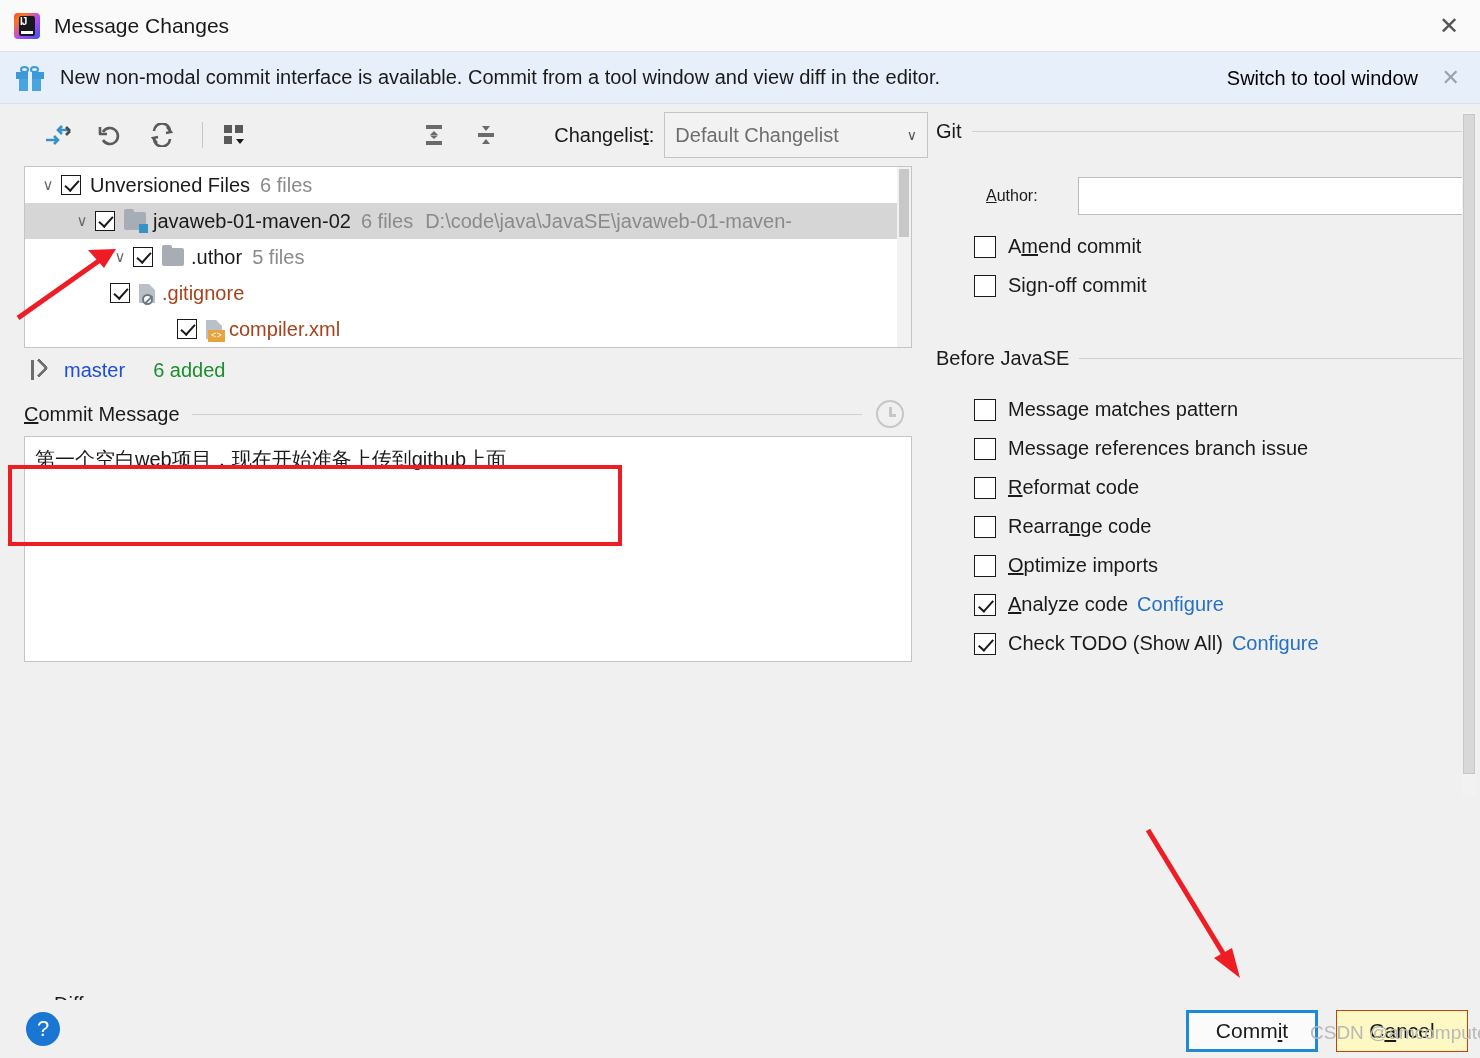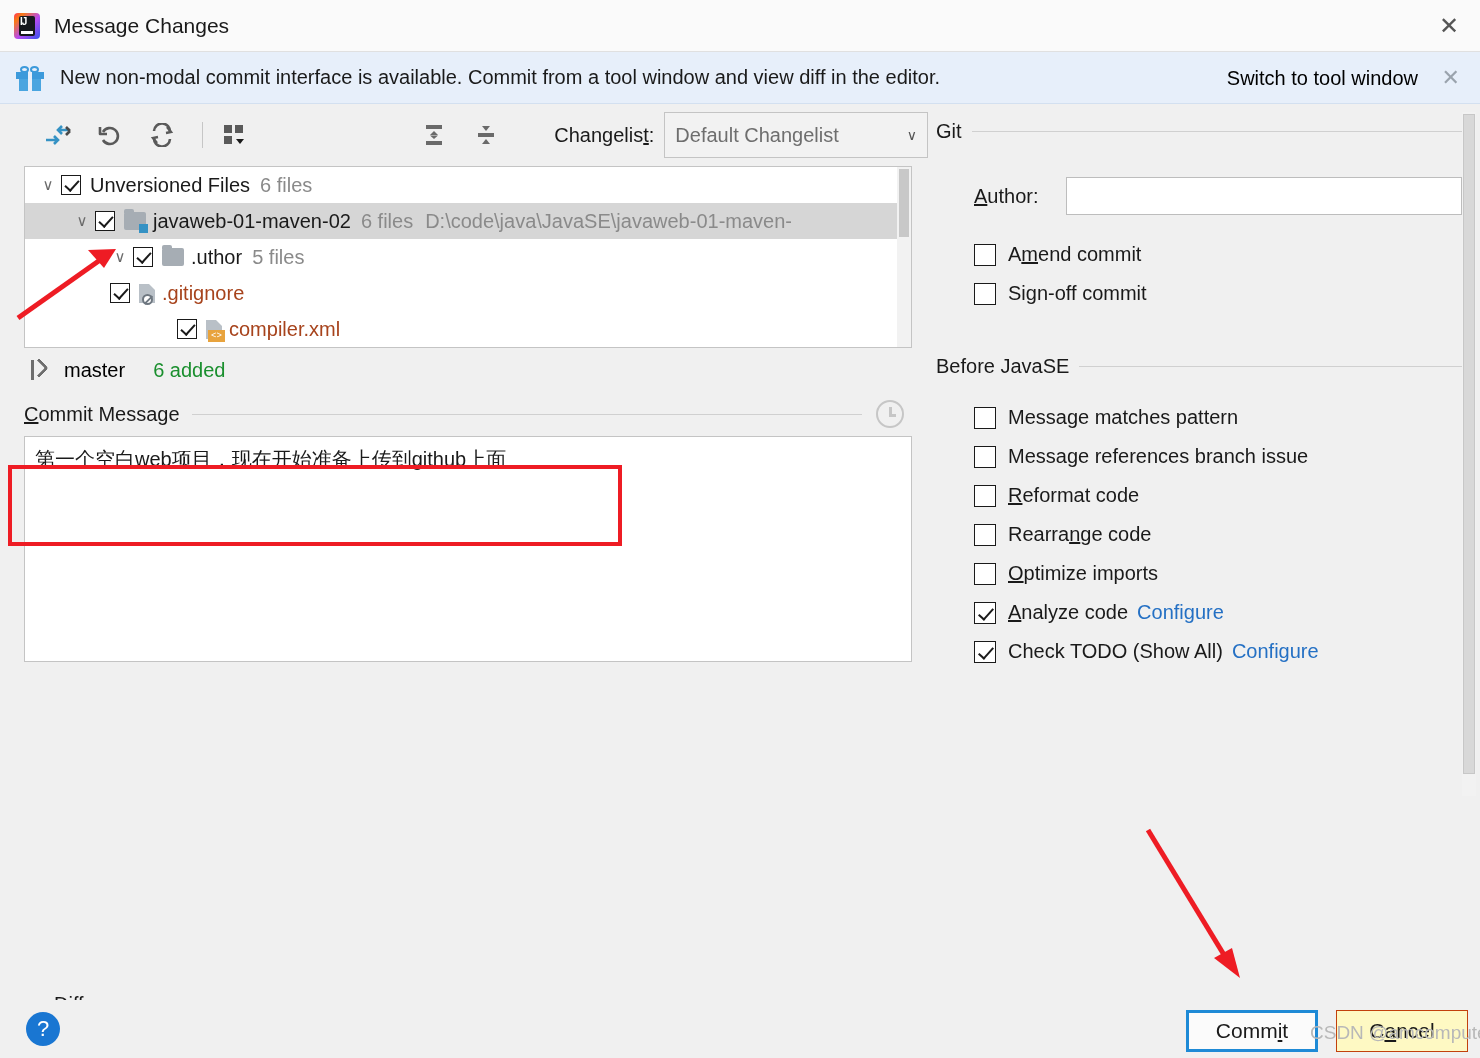--- a/index.html
+++ b/index.html
@@ -86,42 +86,42 @@
   .tname.red { color:#a7431c; }
   .tmeta { color:#8a8a8a; margin-right:12px; }
   .tree-sb { position:absolute; right:0; top:0; width:14px; height:100%; background:#f2f2f2;}
   .tree-sb .thumb { position:absolute; left:2px; top:2px; width:10px; height:68px; background:#c8c8c8;}
 
   
   .statusrow { display:flex; align-items:center; height:44px; padding-left:28px; font-size:20px;}
   .gitbranch { width:22px;height:24px; position:relative; margin-right:14px;}
   .gitbranch::before{content:"";position:absolute;left:3px;top:2px;width:3px;height:20px;background:#6e6e6e;}
   .gitbranch::after{content:"";position:absolute;left:4px;top:3px;width:11px;height:11px;border:3px solid #6e6e6e;border-left:none;border-bottom:none;transform:rotate(45deg);border-radius:0 4px 0 0;}
-  .branch-name { color:#000000; margin-right:28px;}
+  .branch-name { color:#1d4ed8; margin-right:28px;}
   .added { color:#1a8f2e; }
 
   
   .cm-head { display:flex; align-items:center; padding:0 24px; height:44px; }
   .cm-title { font-size:20px; margin-right:12px; }
   .cm-title u { text-decoration:underline; }
   .cm-line { flex:1; height:1px; background:#d0d0d0; }
   .clock { width:28px;height:28px;border:2.5px solid #c6c6c6;border-radius:50%;margin-left:14px;position:relative;flex:none;cursor:pointer;}
   .clock::before{content:"";position:absolute;left:11px;top:5px;width:2.5px;height:9px;background:#c6c6c6;}
   .clock::after{content:"";position:absolute;left:11px;top:12px;width:7px;height:2.5px;background:#c6c6c6;}
   .cm-box { margin:0 24px; width:888px; height:226px; background:#fff; border:1px solid #c4c4c4; padding:8px 10px;
             font-size:20px; line-height:1.45; position:relative;}
   .cm-text { white-space:pre-wrap; }
   .redbox { position:absolute; left:8px; top:465px; width:614px; height:81px; border:4px solid #ee1c24; pointer-events:none; }
 
   
   .grp-head { display:flex; align-items:center; padding-left:8px; }
   .grp-head .gt { font-size:20px; margin-right:10px; }
   .grp-head .gl { flex:1; height:1px; background:#d0d0d0; margin-right:16px;}
   .author-row { display:flex; align-items:center; margin-top:34px; padding-left:46px;}
-  .author-label { font-size:20px; width:92px;}
+  .author-label { font-size:16px; width:92px;margin-left:12px;}
   .author-label u { text-decoration:underline;}
   .author-input { width:396px; height:38px; background:#fff; border:1px solid #bdbdbd; padding:0 6px; font-size:19px;}
   .rcb-row { display:flex; align-items:center; height:39px; padding-left:46px; font-size:20px;}
   .rcb { width:22px;height:22px;border:1.6px solid #1a1a1a;background:#fff;margin-right:12px;position:relative;flex:none;}
   .rcb.ck::after{ content:""; position:absolute; left:7px; top:2px; width:6px;height:13px;
                   border:solid #1a1a1a; border-width:0 2px 2px 0; transform:rotate(42deg);}
   .cfg-link { color:#2470c4; margin-left:9px; cursor:pointer;}
   .rcb-row u { text-decoration:underline; }
   .right-sb { position:absolute; right:4px; top:8px; width:14px; height:684px; background:#f2f2f2;}
   .right-sb .thumb { position:absolute; left:1px; top:2px; width:12px; height:660px; background:#d8d8d8; border:1px solid #c7c7c7;}
@@ -309,21 +309,21 @@
     <div class="grp-head" style="margin-top:16px">
       <span class="gt">Git</span>
       <span class="gl"></span>
     </div>
 
     <div class="author-row">
       <span class="author-label"><u>A</u>uthor:</span>
       <input class="author-input" type="text" value="" style="">
     </div>
 
-    <div class="rcb-row" style="margin-top:20px">
+    <div class="rcb-row" style="margin-top:12px">
       <span class="rcb"></span>
       <span>A<u>m</u>end commit</span>
     </div>
     <div class="rcb-row">
       <span class="rcb"></span>
       <span>Si<u>g</u>n-off commit</span>
     </div>
 
     <div class="grp-head" style="margin-top:42px">
       <span class="gt">Before JavaSE</span>

